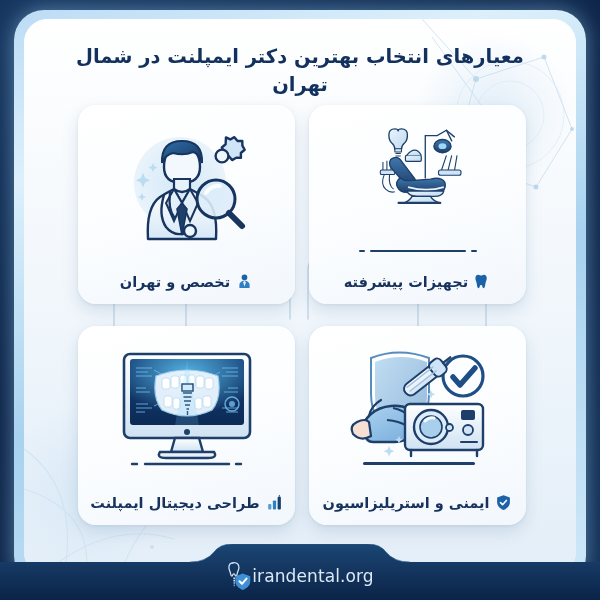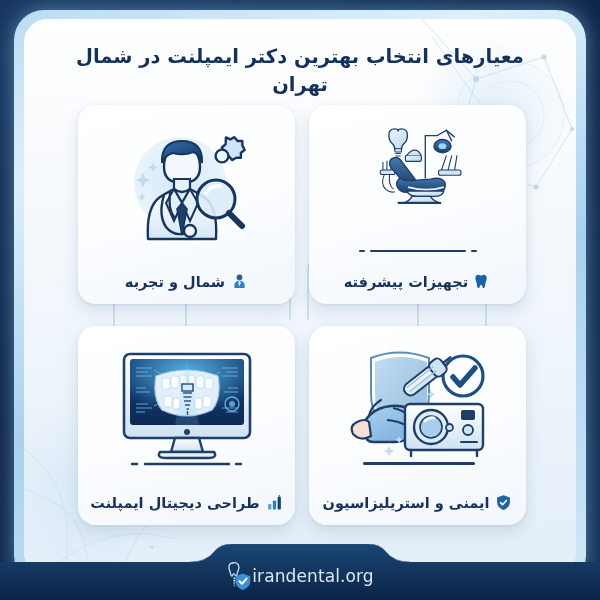--- a/index.html
+++ b/index.html
@@ -333,21 +333,21 @@
             <path d="M13 14 L26 27" stroke="#17355f" stroke-width="6" stroke-linecap="round"></path>
           </g>
         </svg>
         <div class="baseline"></div>
         <div class="card-label">
           <svg class="lbl-icon" viewBox="0 0 24 24">
             <circle cx="12" cy="6.2" r="4" fill="#1c62a8"></circle>
             <path d="M12 11c-4.2 0-7.2 2.4-7.2 5.6V21h14.4v-4.4C19.2 13.4 16.2 11 12 11z" fill="#2f7fc4"></path>
             <path d="M12 11l-2 2.2 2 6 2-6z" fill="#e8f2fb"></path>
           </svg>
-          <span class="txt">شمال و تجربه</span>
+          <span class="txt">تخصص و تهران</span>
         </div>
       </div>
 
       <div class="card" style="grid-column:2;grid-row:2;">
         <svg class="illus" viewBox="0 0 150 130">
           <defs>
             <linearGradient id="scrG" x1="0" y1="0" x2="0" y2="1">
               <stop offset="0" stop-color="#15427a"></stop>
                 <stop offset="1" stop-color="#0c2a55"></stop>
             </linearGradient>

